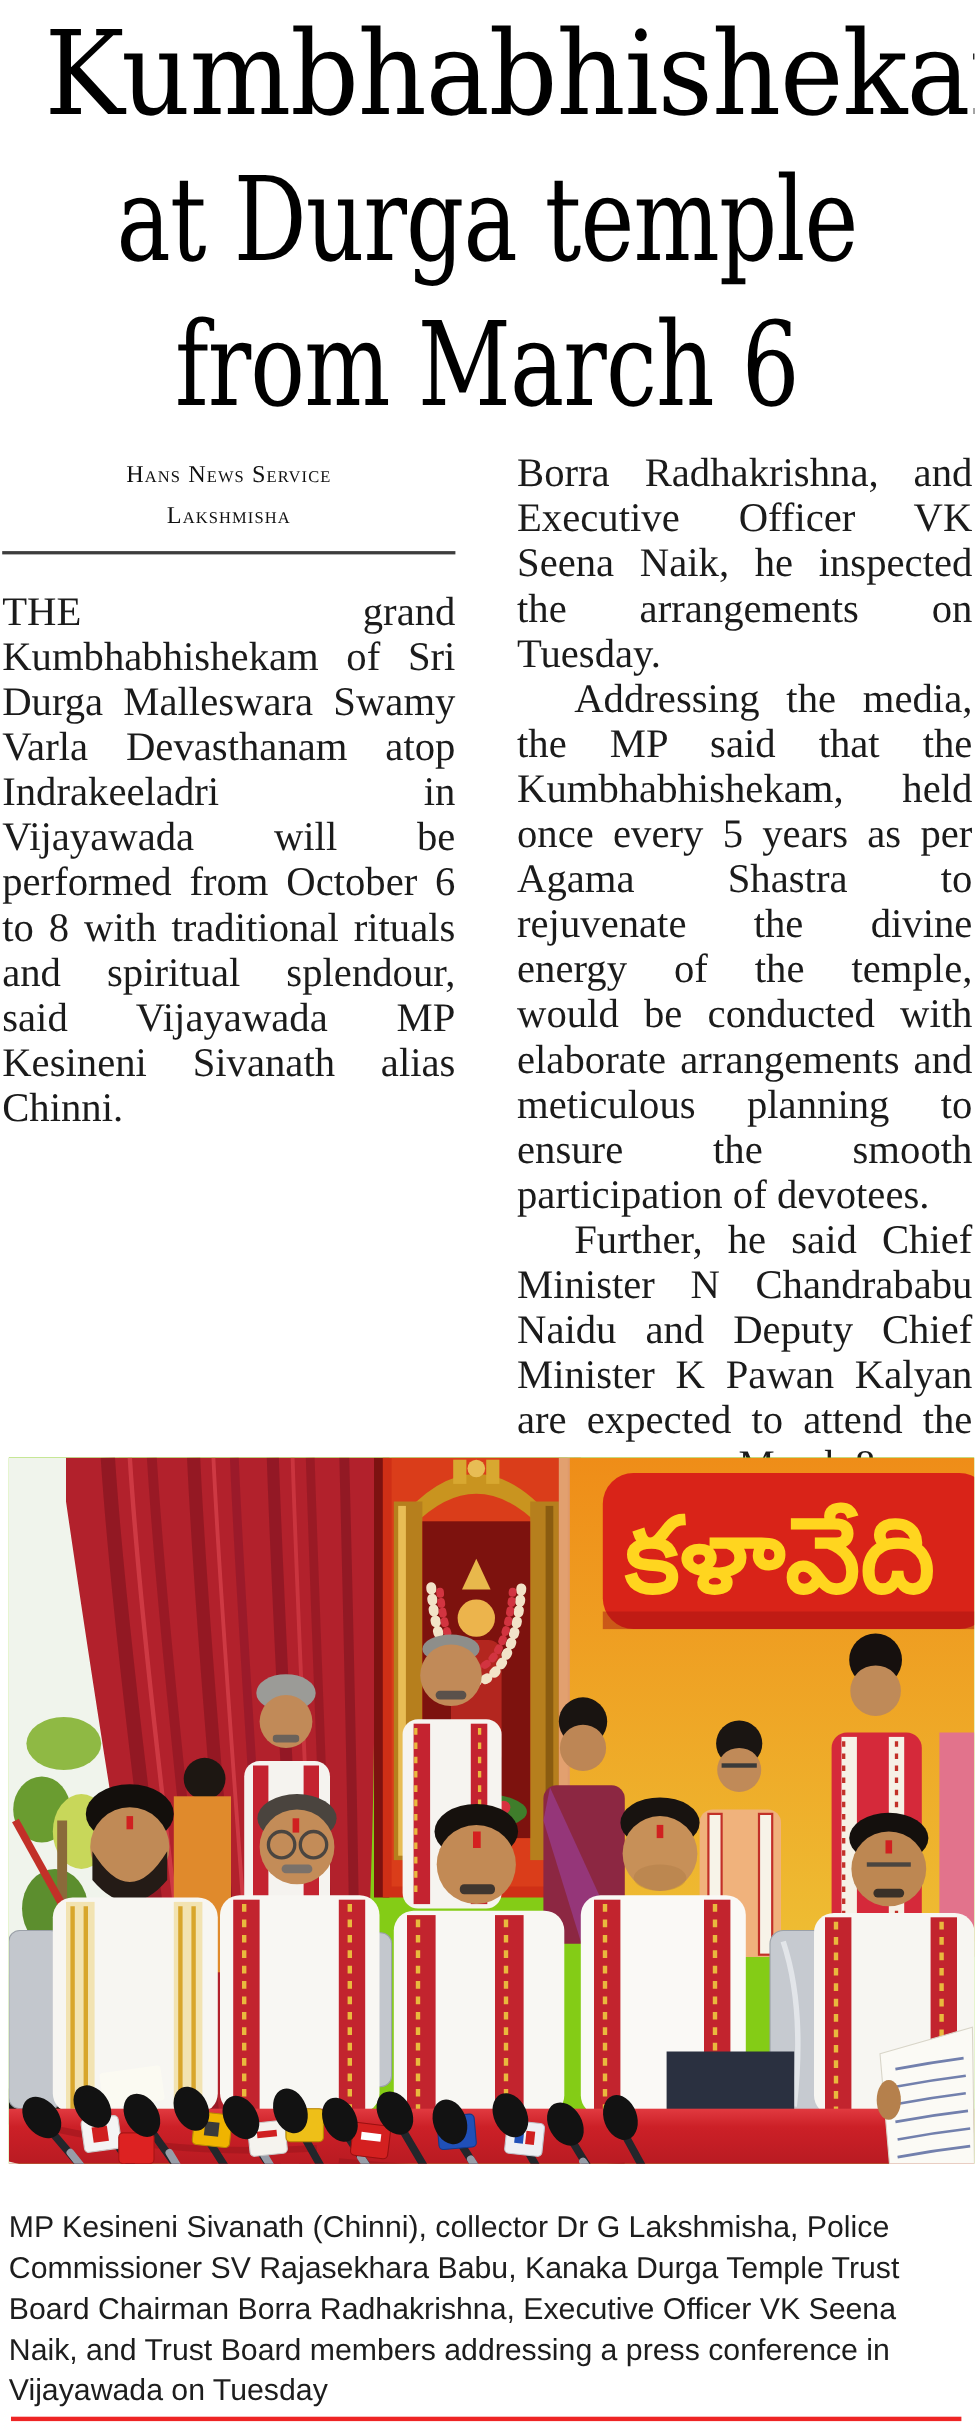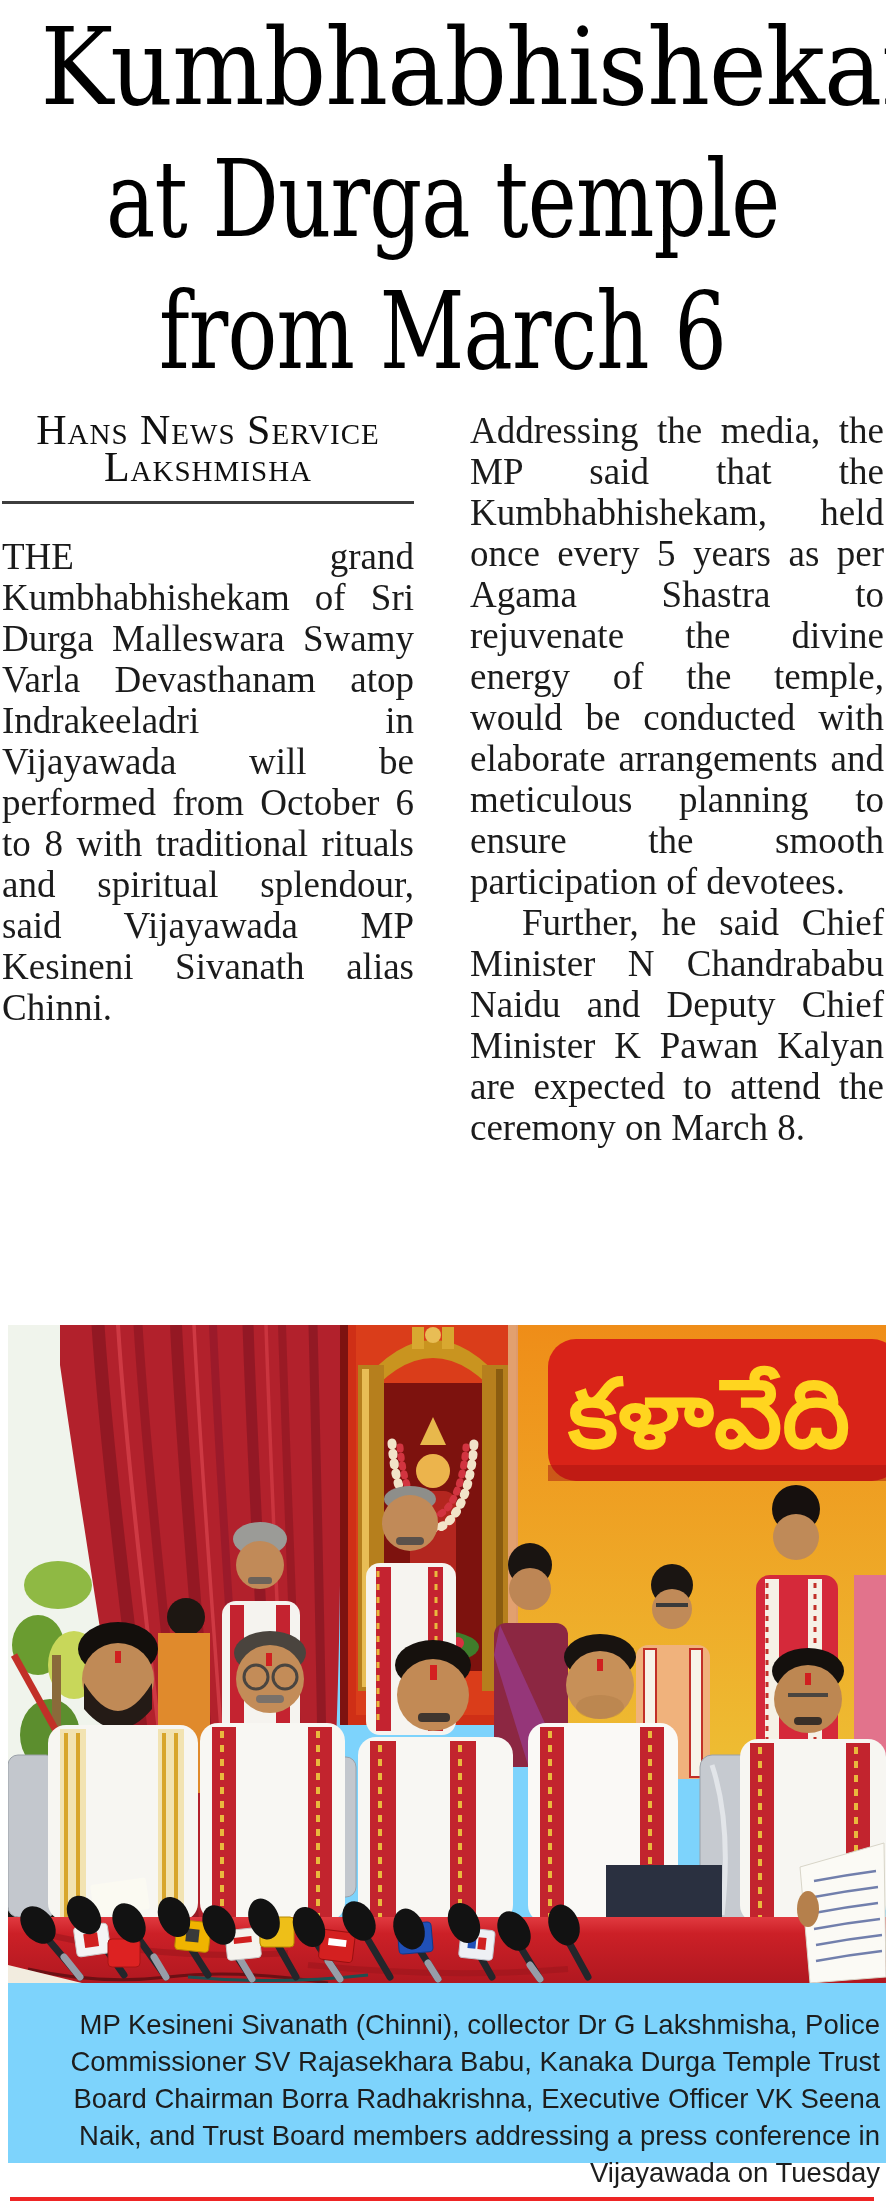--- a/index.html
+++ b/index.html
@@ -10,41 +10,41 @@
   .headline{position:absolute;top:2px;left:0;right:0;text-align:center;
             font-family:"DejaVu Serif","Liberation Serif",serif;color:#000;
             font-size:106px;line-height:132px;font-weight:500;letter-spacing:-1px;}
   .headline .hl{display:inline-block;transform-origin:50% 50%;white-space:nowrap;}
   .hl1{transform:scaleX(.92);}
   .hl2{transform:scaleX(.78);}
   .hl3{transform:scaleX(.78);}
 
   
   .byline{position:absolute;top:412px;left:2px;width:412px;text-align:center;
-          font-variant:small-caps;font-size:42px;line-height:37px;color:#101010;
+          font-variant:small-caps;font-size:22px;line-height:37px;color:#101010;
           letter-spacing:1px;}
   .byline .rule{margin-top:15px;border:0;border-top:3px solid #3d3d3d;width:100%;}
 
   
   .col{position:absolute;font-size:37px;line-height:41px;text-align:justify;
        color:#1b1b1b;}
   .col p{margin:0;}
   .col p + p{text-indent:52px;}
   .col-left{top:536px;left:2px;width:412px;}
   .col-right{top:410px;left:470px;width:414px;}
 
   
-  .photo{position:absolute;top:1325px;left:8px;width:878px;height:838px;
-         background:#7dd3fc;overflow:hidden;}
+  .photo{position:absolute;top:1325px;left:8px;width:878px;height:642px;
+         background:#84cc16;overflow:hidden;}
   .photo svg{display:block;}
 
   
   .caption{position:absolute;top:2006px;left:8px;width:872px;
            font-family:"Liberation Sans","DejaVu Sans",sans-serif;
-           font-size:27.5px;line-height:37px;color:#1d1d1d;text-align:right;}
+           font-size:27.5px;line-height:37px;color:#1d1d1d;text-align:left;}
 
   .bottom-rule{position:absolute;top:2197px;left:10px;width:864px;height:4px;
                background:#ee2525;}
 </style>
 </head>
 <body>
 
 <div id="clip">
 
   <div class="headline">
@@ -57,20 +57,21 @@
     <div>Hans News Service</div>
     <div>Lakshmisha</div>
     <hr class="rule">
   </div>
 
   <div class="col col-left">
     <p>THE grand Kumbhabhishekam of Sri Durga Malleswara Swamy Varla Devasthanam atop Indrakeeladri in Vijayawada will be performed from October 6 to 8 with traditional rituals and spiritual splendour, said Vijayawada MP Kesineni Sivanath alias Chinni.</p>
   </div>
 
   <div class="col col-right">
+    <p>Borra Radhakrishna, and Executive Officer VK Seena Naik, he inspected the arrangements on Tuesday.</p>
     <p>Addressing the media, the MP said that the Kumbhabhishekam, held once every 5 years as per Agama Shastra to rejuvenate the divine energy of the temple, would be conducted with elaborate arrangements and meticulous planning to ensure the smooth participation of devotees.</p>
     <p>Further, he said Chief Minister N Chandrababu Naidu and Deputy Chief Minister K Pawan Kalyan are expected to attend the ceremony on March 8.</p>
   </div>
 
   <div class="photo">
     <svg width="878" height="658" viewBox="0 0 878 658" xmlns="http://www.w3.org/2000/svg">
       <defs>
         <linearGradient id="gBanner" x1="0" y1="0" x2="0" y2="1">
           <stop offset="0" stop-color="#ef8d18"></stop>
           <stop offset="1" stop-color="#eebd33"></stop>

